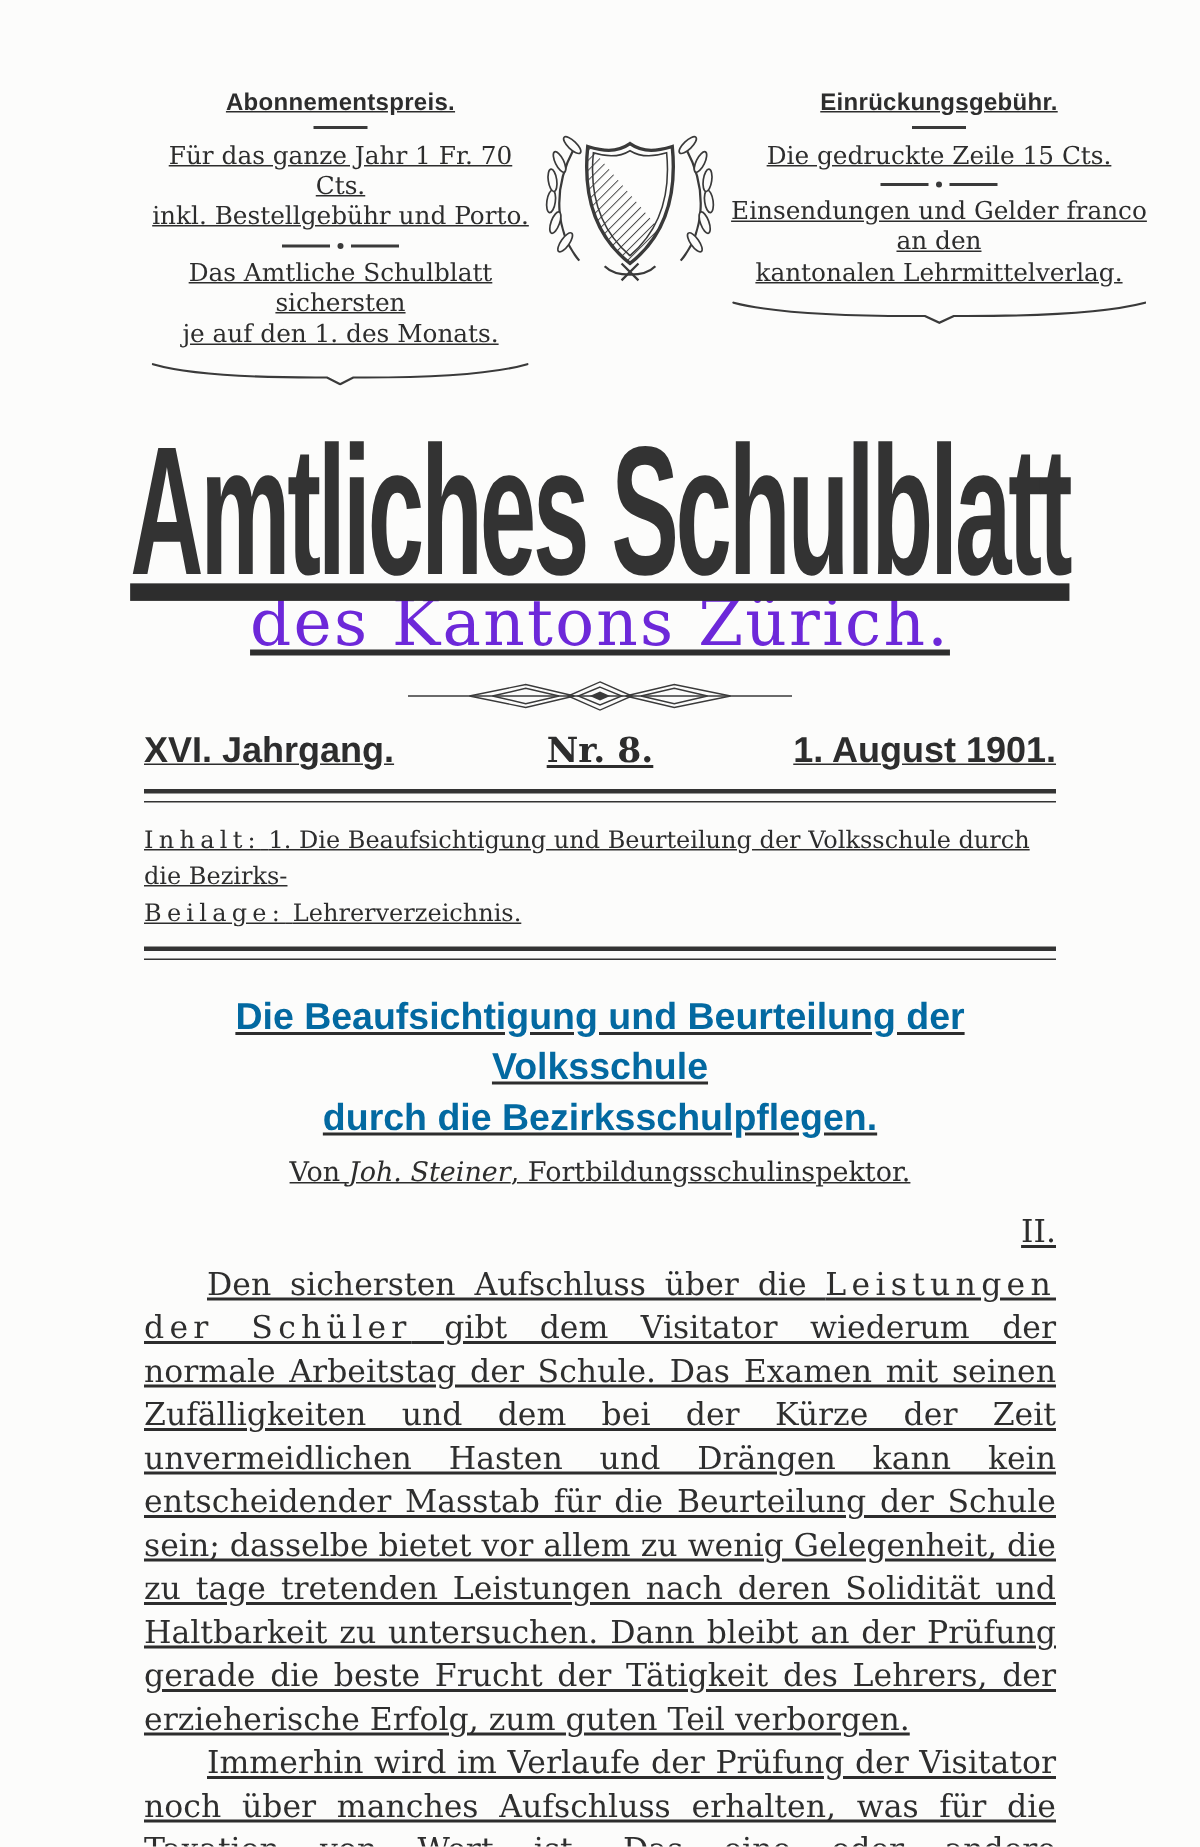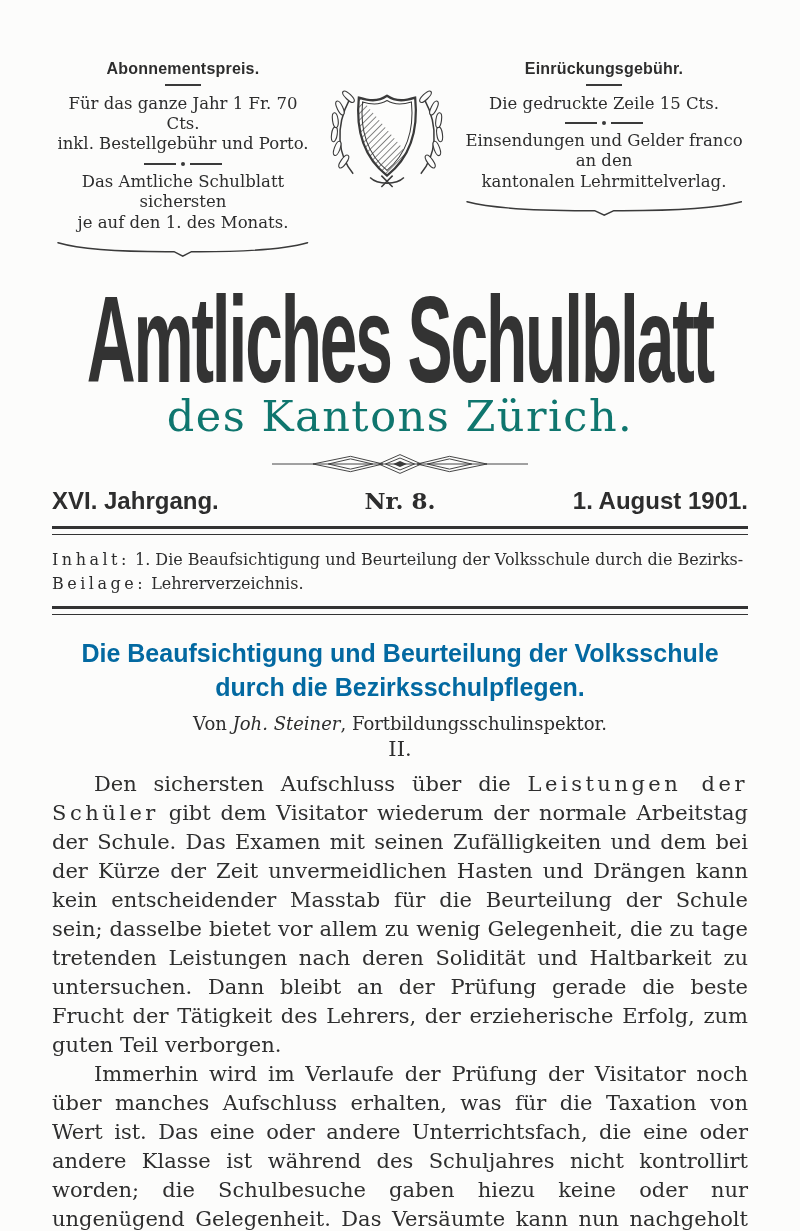--- a/index.html
+++ b/index.html
@@ -1,21 +1,21 @@
 <!DOCTYPE html>
 <html lang="de"><head>
 <meta charset="utf-8">
 <style>
   html,body{margin:0;padding:0;}
   body{
     width:800px;height:1231px;overflow:hidden;
     background:#fcfcfb;color:#2d2d2d;
     font-family:"DejaVu Serif", serif;
   }
-  .page{box-sizing:border-box;width:800px;height:1018px;padding:0 52px;}
+  .page{box-sizing:border-box;width:800px;height:1018px;padding:0 96px;text-decoration:underline;}
 
   
   .masthead{padding-top:60px;display:flex;align-items:flex-start;}
   .mast-col{text-align:center;}
   .mast-left{flex:0 0 262px;}
   .mast-center{flex:1 1 auto;display:flex;justify-content:center;}
   .mast-right{flex:0 0 288px;}
   .mast-heading{
     font-family:"Liberation Sans", sans-serif;font-weight:bold;
     font-size:16px;letter-spacing:.2px;
@@ -30,21 +30,21 @@
 
   
   .title-wrap{margin-top:24px;height:104px;display:flex;justify-content:center;align-items:flex-start;overflow:visible;}
   .main-title{
     margin:0;font-family:"Liberation Sans", sans-serif;font-weight:bold;
     font-size:94px;line-height:.98;letter-spacing:-3px;white-space:nowrap;
     color:#333;transform:scale(.72,1.3);transform-origin:center top;
   }
   .subtitle{
     margin-top:8px;text-align:center;font-size:43px;line-height:1.1;
-    letter-spacing:1.5px;color:#0f766e;
+    letter-spacing:1.5px;color:#6d28d9;
   }
   .ornament{display:block;margin:10px auto 0;width:256px;height:26px;}
 
   
   .volume-row{margin-top:10px;display:flex;align-items:baseline;}
   .volume-row>span{display:inline-block;}
   .vol-cell{flex:1 1 0;}
   .vol-left{text-align:left;}
   .vol-center{text-align:center;font-weight:bold;font-size:23px;}
   .vol-right{text-align:right;}
@@ -64,21 +64,21 @@
   .toc-indent{padding-left:66px;}
 
   
   .article-title{
     margin:22px 0 0;text-align:center;
     font-family:"Liberation Sans", sans-serif;font-weight:bold;
     font-size:25px;line-height:1.34;color:#0369a1;
   }
   .byline{margin-top:9px;text-align:center;font-size:18px;}
   .byline .author{font-style:italic;}
-  .section-numeral{margin-top:3px;text-align:center;font-size:21px;}
+  .section-numeral{margin-top:17px;text-align:right;font-size:21px;}
 
   .body-text{margin-top:9px;font-size:21px;line-height:29px;text-align:justify;color:#2e2e2e;}
   .body-text p{margin:0;text-indent:42px;}
   .sperr{letter-spacing:3.5px;}
 
   svg .ink{stroke:#3a3a3a;}
 </style>
 </head>
 <body>
 

